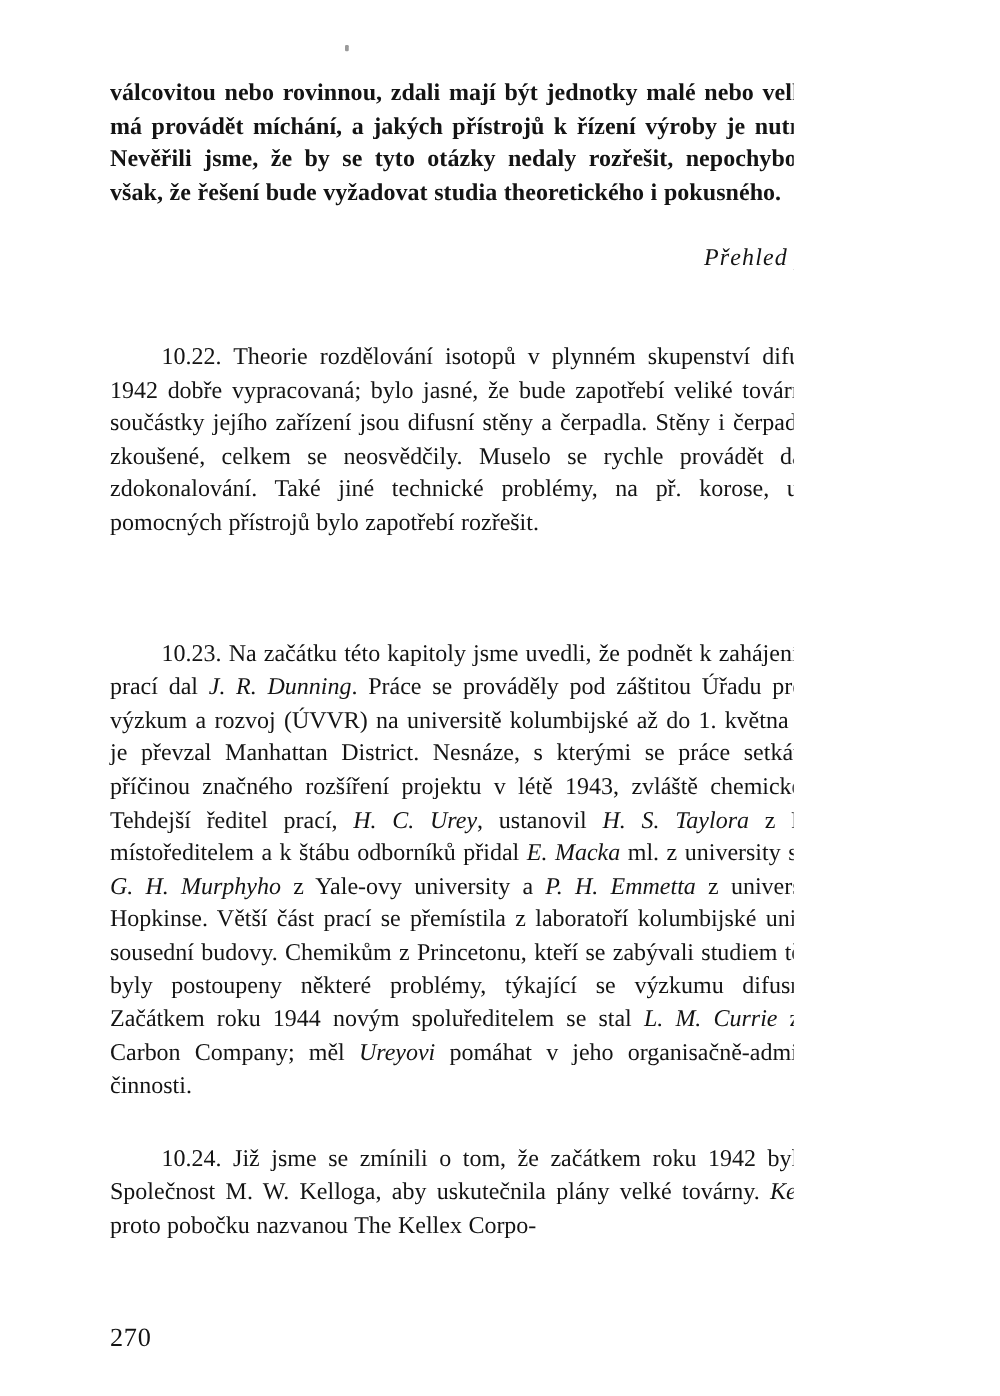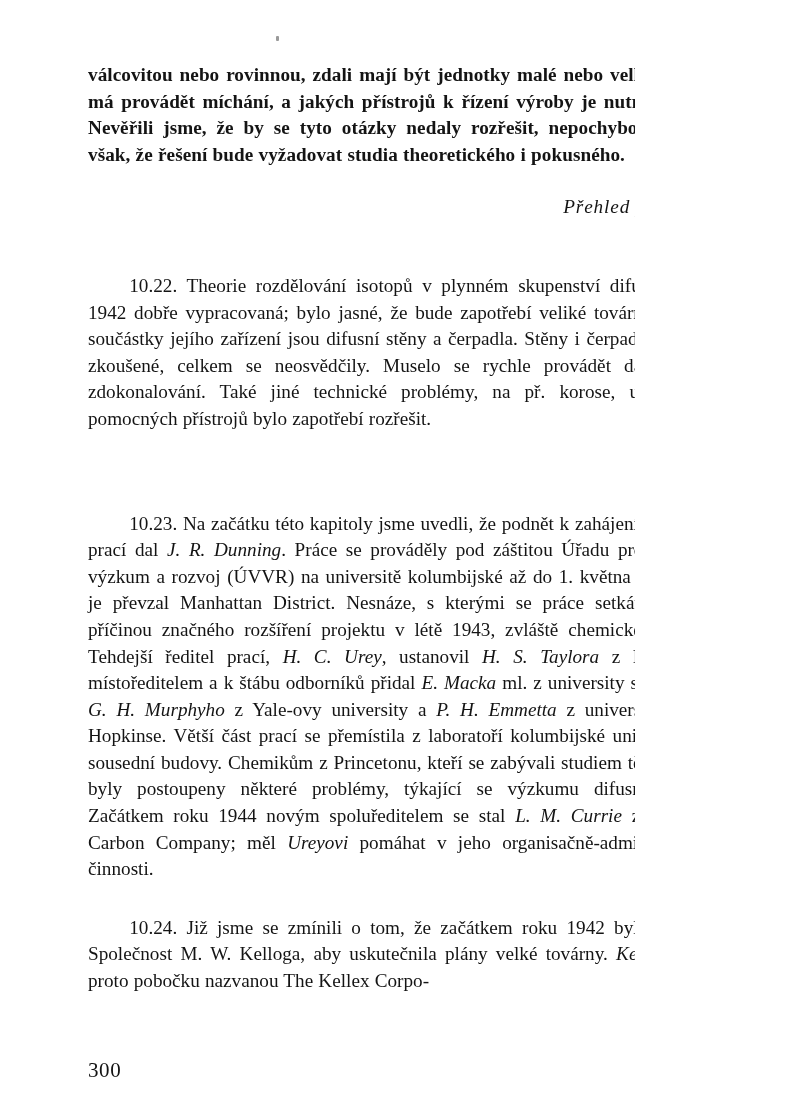--- a/index.html
+++ b/index.html
@@ -108,15 +108,15 @@
 
 
     <div class="spacer-md"></div>
 
     <p class="body-para indent"><span>10.23. Na začátku této kapitoly jsme uvedli, že podnět k zahájení difusních prací  dal </span><em class="name">J. R. Dunning</em><span>. Práce se prováděly pod záštitou Úřadu pro vědecký výzkum a rozvoj (ÚVVR) na universitě kolumbijské až do 1. května 1943, kdy je převzal Manhattan District. Nesnáze, s kterými se práce setkávaly, byly příčinou značného rozšíření projektu v létě 1943, zvláště chemické skupiny. Tehdejší ředitel prací, </span><em class="name">H. C. Urey</em><span>, ustanovil </span><em class="name">H. S. Taylora</em><span> z Princetonu místoředitelem a k štábu odborníků přidal </span><em class="name">E. Macka</em><span> ml. z university státu Ohio, </span><em class="name">G. H. Murphyho</em><span> z Yale-ovy university a </span><em class="name">P. H. Emmetta</em><span> z university Johna Hopkinse. Větší část prací se přemístila z laboratoří kolumbijské university do sousední budovy. Chemikům z Princetonu, kteří se zabývali studiem těžké vody, byly postoupeny některé problémy, týkající se výzkumu difusních stěn. Začátkem roku 1944 novým spoluředitelem se stal </span><em class="name">L. M. Currie</em><span> z National Carbon Company; měl </span><em class="name">Ureyovi</em><span> pomáhat v jeho organisačně-administrativní činnosti.</span></p>
 
     <p class="body-para indent"><span>10.24. Již jsme se zmínili o tom, že začátkem roku 1942 byla zvolena Společnost M. W. Kelloga, aby uskutečnila plány velké továrny. </span><em class="name">Kellog</em><span> zřídil proto pobočku nazvanou The Kellex Corpo-</span></p>
 
   </div>
 
-  <div class="folio">300</div>
+  <div class="folio">270</div>
 
 </div>
 
 </body></html>

